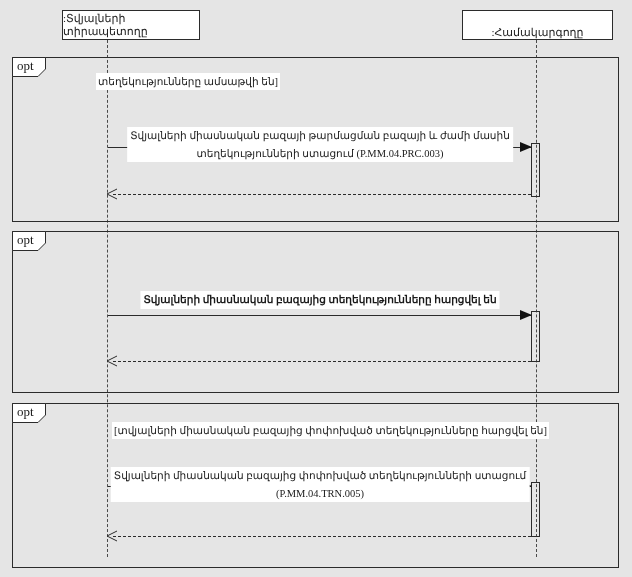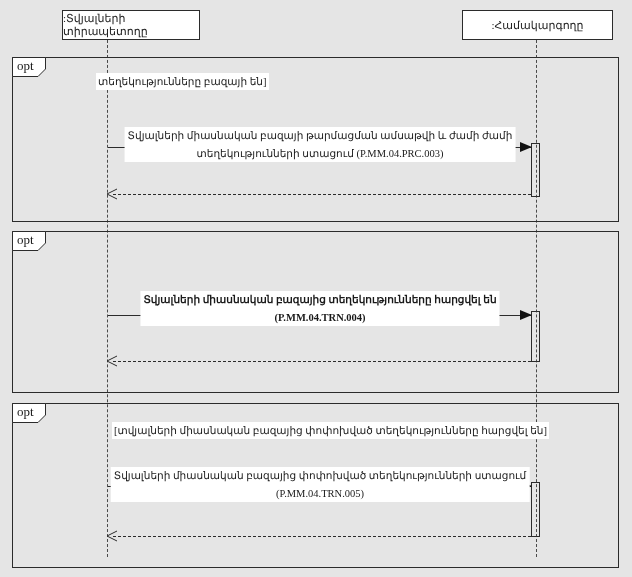--- a/index.html
+++ b/index.html
@@ -7,21 +7,21 @@
     position:relative; width:632px; height:577px; background:#e5e5e5;
     font-family:"Liberation Serif", serif; color:#1a1a1a; overflow:hidden;
   }
   
   .actor-box {
     position:absolute; top:10px; height:30px; border:1px solid #2b2b2b; background:#fff;
     display:flex; align-items:center; justify-content:center;
     font-size:11px; box-sizing:border-box; z-index:5;
   }
   .actor-left  { left:62px;  width:138px; }
-  .actor-right { left:462px; width:151px; }
+  .actor-right { left:462px; width:151px;align-items:flex-end; }
 
   
   .lifeline { position:absolute; top:40px; width:0; border-left:1px dashed #4a4a4a; z-index:1; }
   .lifeline-left  { left:107px; height:517px; }
   .lifeline-right { left:536px; height:517px; }
 
   
   .fragment { position:absolute; left:12px; width:607px; border:1px solid #2b2b2b; box-sizing:border-box; background:transparent; z-index:2; }
   .f1 { top:57px;  height:165px; }
   .f2 { top:231px; height:162px; }
@@ -118,39 +118,38 @@
   <div class="fragment f3">
     <div class="opt-tab">
       <svg width="34" height="20">
         <path d="M0.5 0.5 H33.5 V12 L26 19.5 H0.5 Z" fill="#ffffff" stroke="#2b2b2b" stroke-width="1"></path>
       </svg>
       <span class="opt-text">opt</span>
     </div>
   </div>
 
   <div class="guard g1">
-    <span>տեղեկությունները բազայի են]</span>
+    <span>տեղեկությունները ամսաթվի են]</span>
   </div>
   <div class="msg-line ml1"></div>
   <div class="arrow-solid as1"></div>
   <div class="msg-label lb1">
-    <span>Տվյալների միասնական բազայի թարմացման ամսաթվի և ժամի ժամի</span>
+    <span>Տվյալների միասնական բազայի թարմացման բազայի և ժամի մասին</span>
     <span>տեղեկությունների ստացում (P.MM.04.PRC.003)</span>
   </div>
   <div class="activation ac1"></div>
   <div class="return-line rl1"></div>
   <svg class="arrow-open ao1" width="12" height="12">
     <path d="M11 1 L1 6 L11 11" stroke="#2b2b2b" stroke-width="1" fill="none"></path>
   </svg>
 
   <div class="msg-line ml2"></div>
   <div class="arrow-solid as2"></div>
   <div class="msg-label lb2">
     <span>Տվյալների միասնական բազայից տեղեկությունները հարցվել են</span>
-    <span>(P.MM.04.TRN.004)</span>
   </div>
   <div class="activation ac2"></div>
   <div class="return-line rl2"></div>
   <svg class="arrow-open ao2" width="12" height="12">
     <path d="M11 1 L1 6 L11 11" stroke="#2b2b2b" stroke-width="1" fill="none"></path>
   </svg>
 
   <div class="guard g3">
     <span>[տվյալների միասնական բազայից փոփոխված տեղեկությունները հարցվել են]</span>
   </div>

